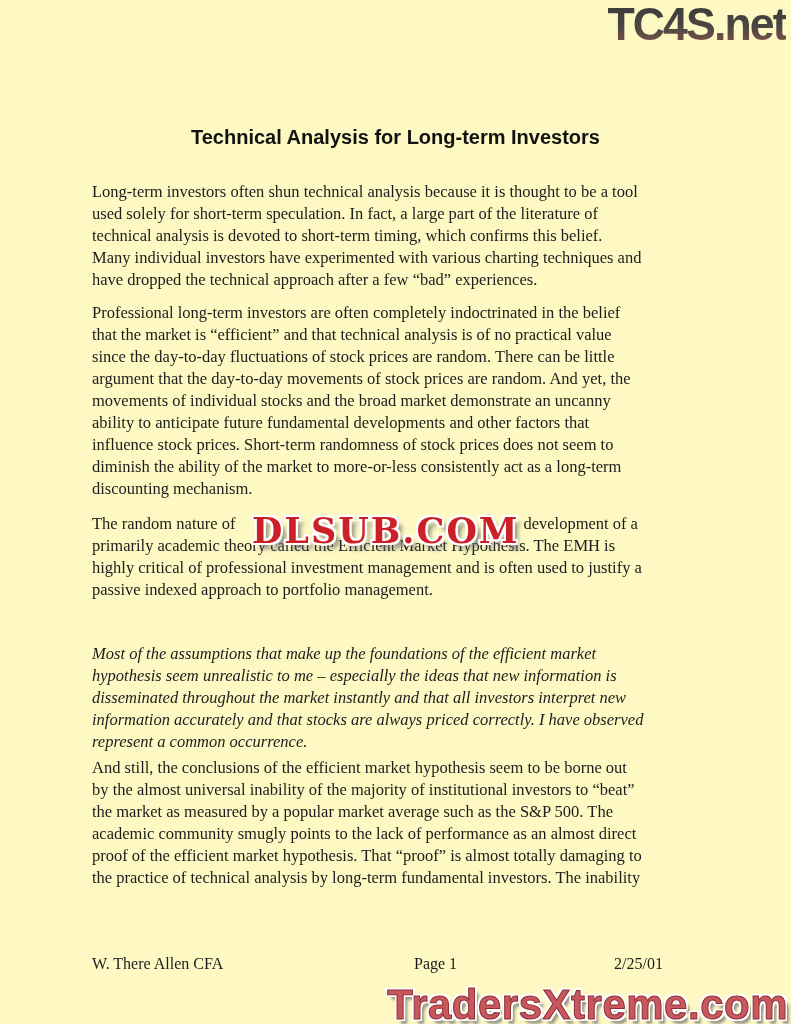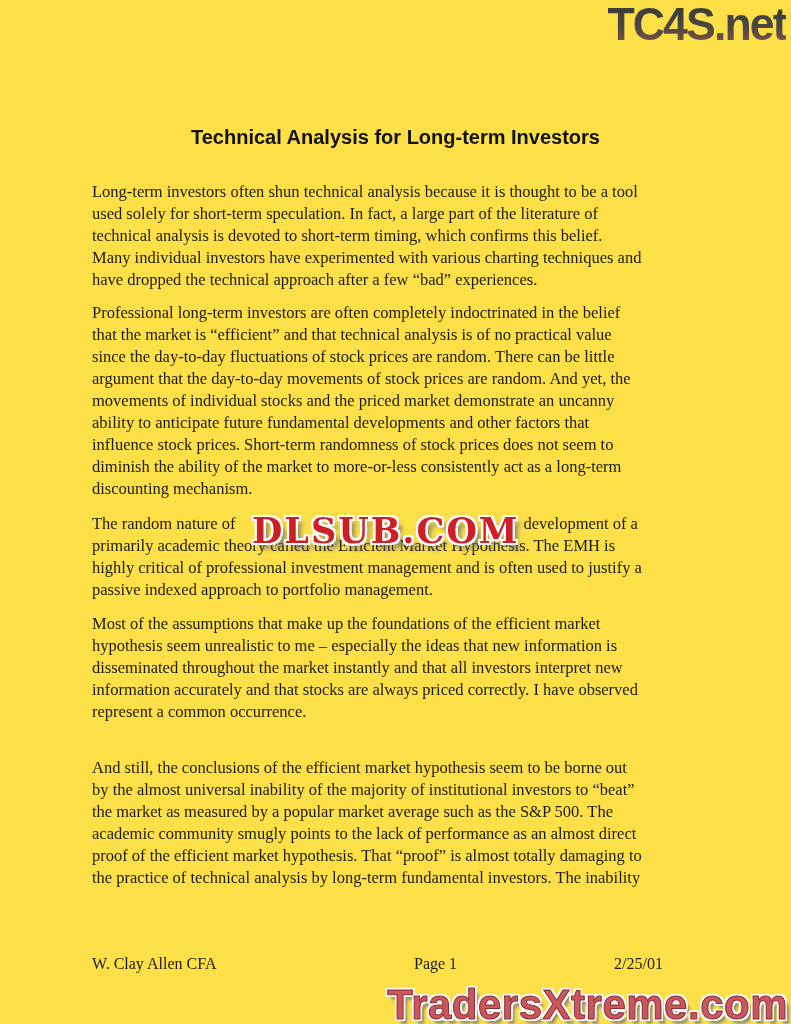--- a/index.html
+++ b/index.html
@@ -1,20 +1,20 @@
 <!DOCTYPE html>
 <html><head>
 <meta charset="utf-8">
 <style>
   html, body { margin:0; padding:0; background:#ffffff; }
   .page {
     position:relative;
     width:791px;
     height:1024px;
-    background:#fde047;
+    background:#fef9c3;
     font-family:"Liberation Serif", serif;
     color:#1c1c1c;
     overflow:hidden;
   }
 
   
   .tc4s {
     position:absolute;
     top:-4px;
     right:5px;
@@ -48,21 +48,21 @@
     left:92px;
     width:620px;
     font-size:16.5px;
     line-height:22px;
     margin-top:8px;
   }
   .line { white-space:nowrap; }
   .p1 { top:173px; }
   .p2 { top:294px; }
   .p3 { top:505px; }
-  .p4 { top:605px; }
+  .p4 { top:635px;font-style:italic; }
   .p5 { top:749px; }
 
   .wm-line { display:flex; align-items:baseline; }
   .gap { display:inline-block; width:288px; flex:0 0 288px; }
 
   
   .dlsub {
     position:absolute;
     left:252px;
     top:491px;
@@ -126,21 +126,21 @@
       <div class="line">technical analysis is devoted to short-term timing, which confirms this belief.</div>
       <div class="line">Many individual investors have experimented with various charting techniques and</div>
       <div class="line">have dropped the technical approach after a few “bad” experiences.</div>
     </div>
 
   <div class="para p2">
       <div class="line">Professional long-term investors are often completely indoctrinated in the belief</div>
       <div class="line">that the market is “efficient” and that technical analysis is of no practical value</div>
       <div class="line">since the day-to-day fluctuations of stock prices are random. There can be little</div>
       <div class="line">argument that the day-to-day movements of stock prices are random. And yet, the</div>
-      <div class="line">movements of individual stocks and the priced market demonstrate an uncanny</div>
+      <div class="line">movements of individual stocks and the broad market demonstrate an uncanny</div>
       <div class="line">ability to anticipate future fundamental developments and other factors that</div>
       <div class="line">influence stock prices. Short-term randomness of stock prices does not seem to</div>
       <div class="line">diminish the ability of the market to more-or-less consistently act as a long-term</div>
       <div class="line">discounting mechanism.</div>
     </div>
 
   <div class="para p3">
     <div class="line wm-line">
       <span>The random nature of</span>
       <span class="gap"></span>
@@ -165,19 +165,19 @@
 
   <div class="para p5">
       <div class="line">And still, the conclusions of the efficient market hypothesis seem to be borne out</div>
       <div class="line">by the almost universal inability of the majority of institutional investors to “beat”</div>
       <div class="line">the market as measured by a popular market average such as the S&amp;P 500. The</div>
       <div class="line">academic community smugly points to the lack of performance as an almost direct</div>
       <div class="line">proof of the efficient market hypothesis. That “proof” is almost totally damaging to</div>
       <div class="line">the practice of technical analysis by long-term fundamental investors. The inability</div>
     </div>
 
-  <span class="footer-item f-author">W. Clay Allen CFA</span>
+  <span class="footer-item f-author">W. There Allen CFA</span>
   <span class="footer-item f-page">Page 1</span>
   <span class="footer-item f-date">2/25/01</span>
 
   <div class="txtreme">TradersXtreme.com</div>
 
 </div>
 
 </body></html>

